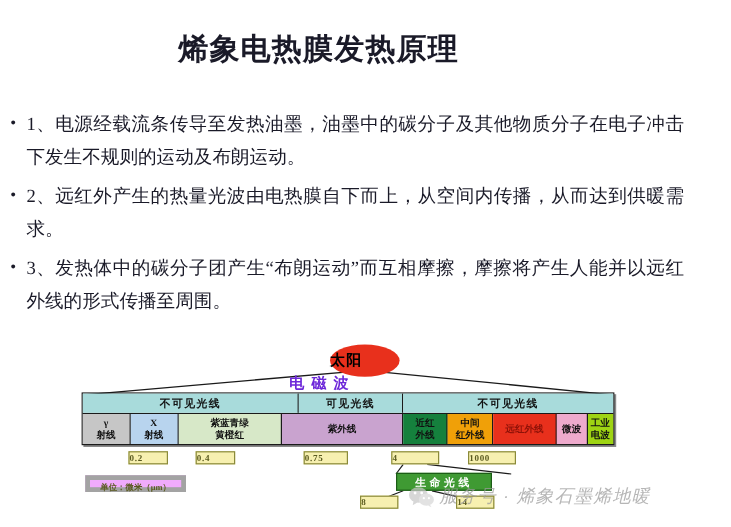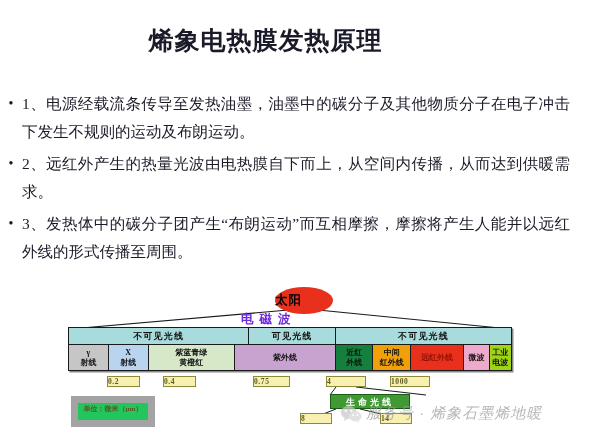--- a/index.html
+++ b/index.html
@@ -173,23 +173,23 @@
     letter-spacing: 0.6px;
     z-index: 3;
     box-sizing: border-box;
   }
 
   .unit-label {
     position: absolute;
     left: 11px;
     top: 113px;
     width: 84px;
-    height: 31px;
-    background: #22c55e;
-    border: 7px solid #a3a3a3;
+    height: 14px;
+    background: #f0abfc;
+    border: 4px solid #a3a3a3;
     font-size: 7px;
     font-weight: bold;
     color: #5a5a20;
     text-align: center;
     line-height: 13px;
     z-index: 3;
     box-sizing: border-box;
   }
 
   .life-ray {

